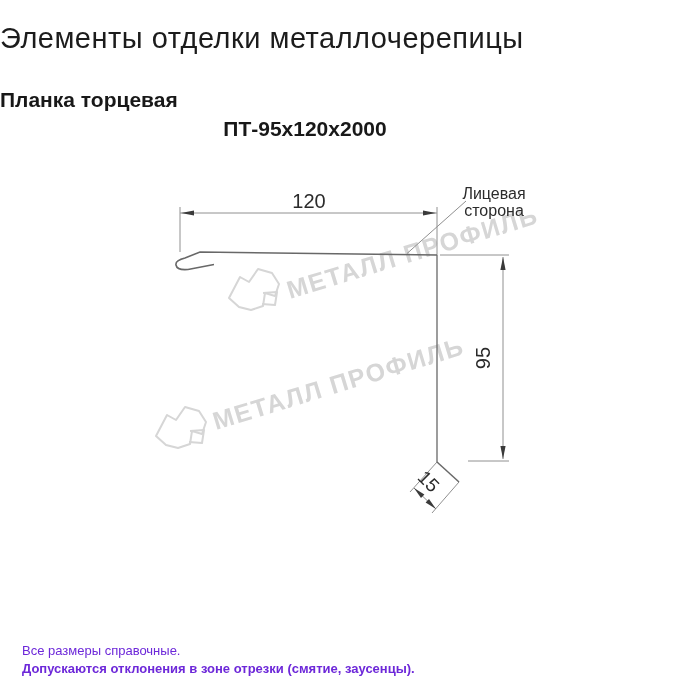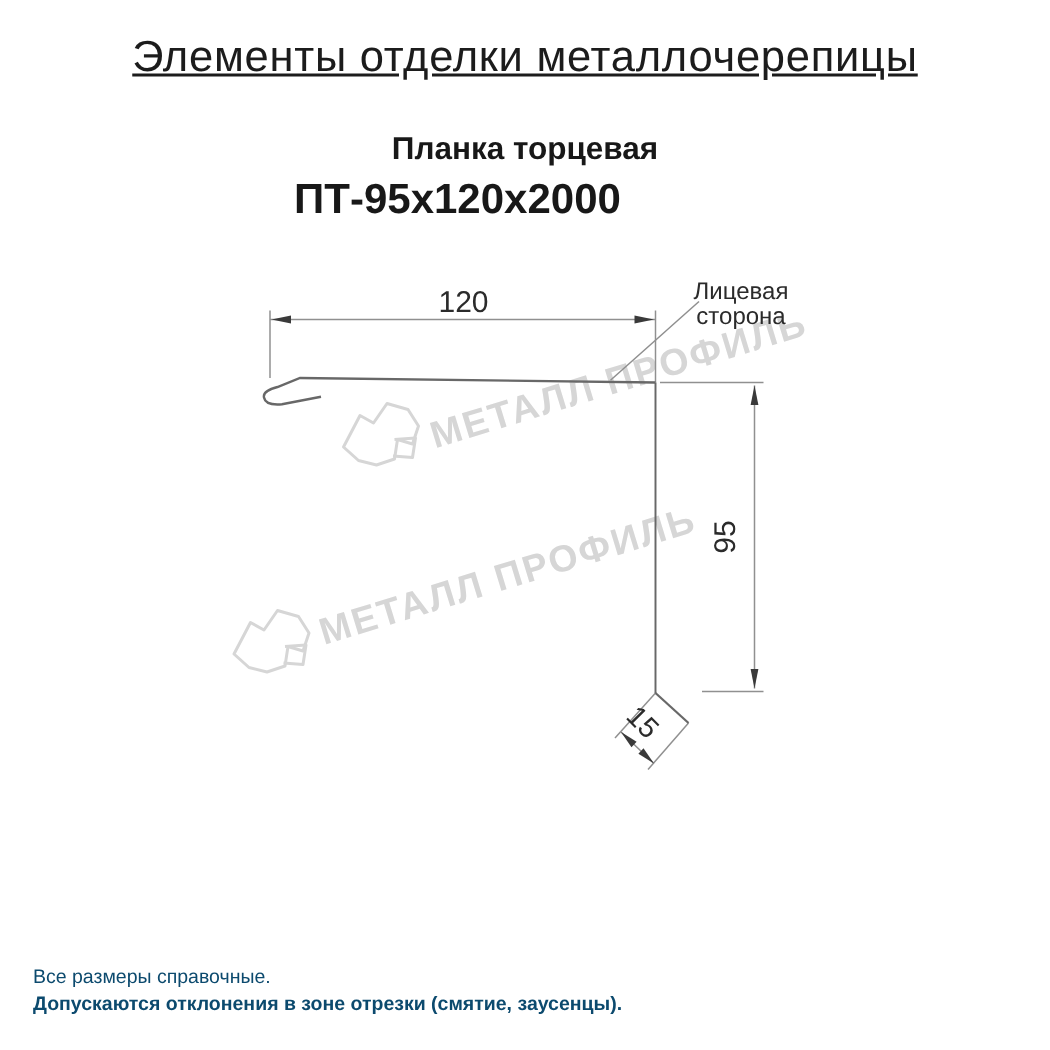--- a/index.html
+++ b/index.html
@@ -4,34 +4,34 @@
 <style>
   html,body{margin:0;padding:0;}
   body{
     width:700px;height:700px;position:relative;overflow:hidden;
     background:#ffffff;
     font-family:"Liberation Sans", sans-serif;
     color:#1e1e1e;
   }
   .page-title{
     position:absolute;left:0;top:22px;width:700px;
-    text-align:center;font-size:29px;font-weight:400;
-    letter-spacing:0.5px;color:#1c1c1c;text-decoration:underline;
+    font-size:29px;font-weight:400;
+    letter-spacing:0.5px;color:#1c1c1c;
   }
   .product-name{
     position:absolute;left:0;top:88px;width:700px;
-    text-align:center;font-size:21px;font-weight:700;color:#181818;
+    text-align:left;font-size:21px;font-weight:700;color:#181818;
   }
   .product-code{
     position:absolute;left:0;top:117px;width:610px;
-    text-align:center;font-size:28px;font-weight:700;color:#181818;
+    text-align:center;font-size:21px;font-weight:700;color:#181818;
   }
   .drawing-svg{position:absolute;left:0;top:0;}
   .footer-note{
-    position:absolute;left:22px;font-size:13px;color:#0c4a6e;
+    position:absolute;left:22px;font-size:13px;color:#6d28d9;
   }
   .footer-note.n1{top:643px;}
   .footer-note.n2{top:661px;font-weight:bold;}
   svg text{font-family:"Liberation Sans", sans-serif;}
   .dim-text{fill:#2b2b2b;font-size:20px;}
   .label-text{fill:#2b2b2b;font-size:16px;}
   .wm-text{font-size:25px;font-weight:700;letter-spacing:1.5px;}
 </style>
 </head>
 <body>

